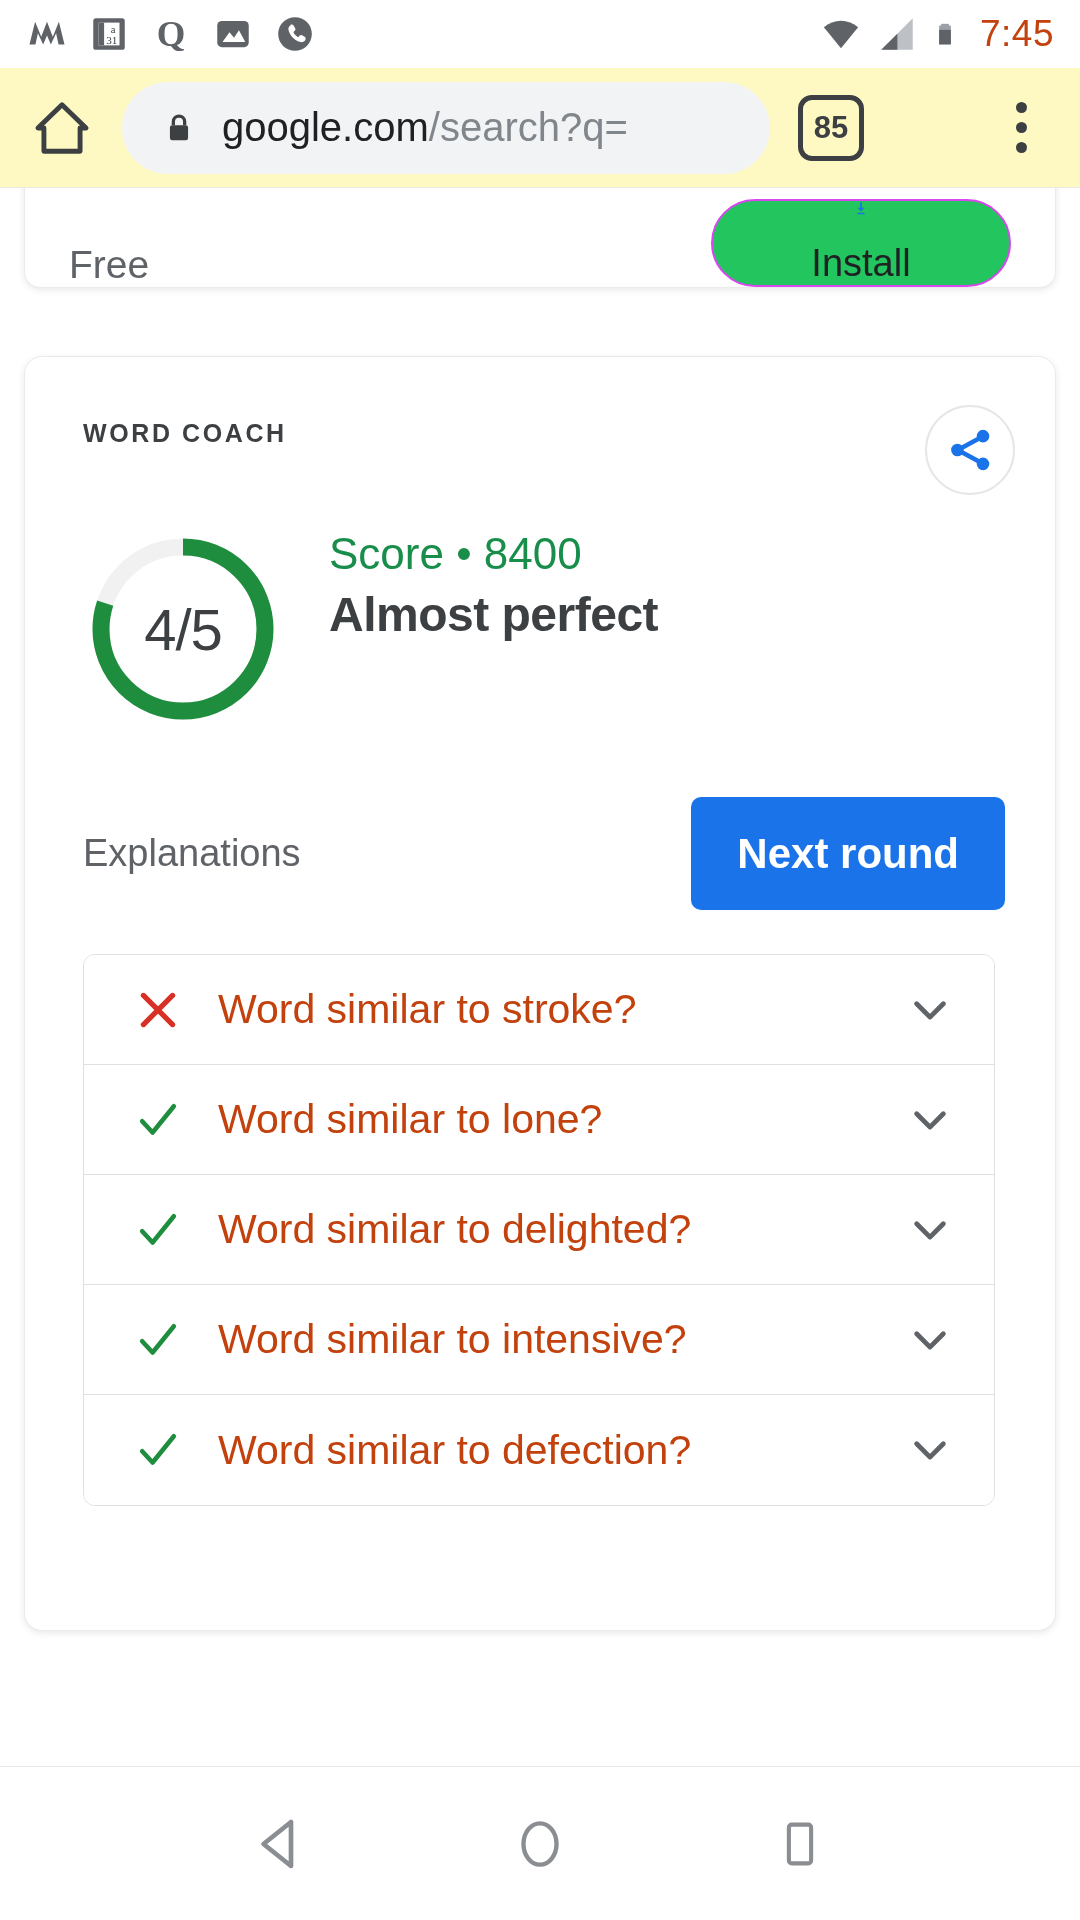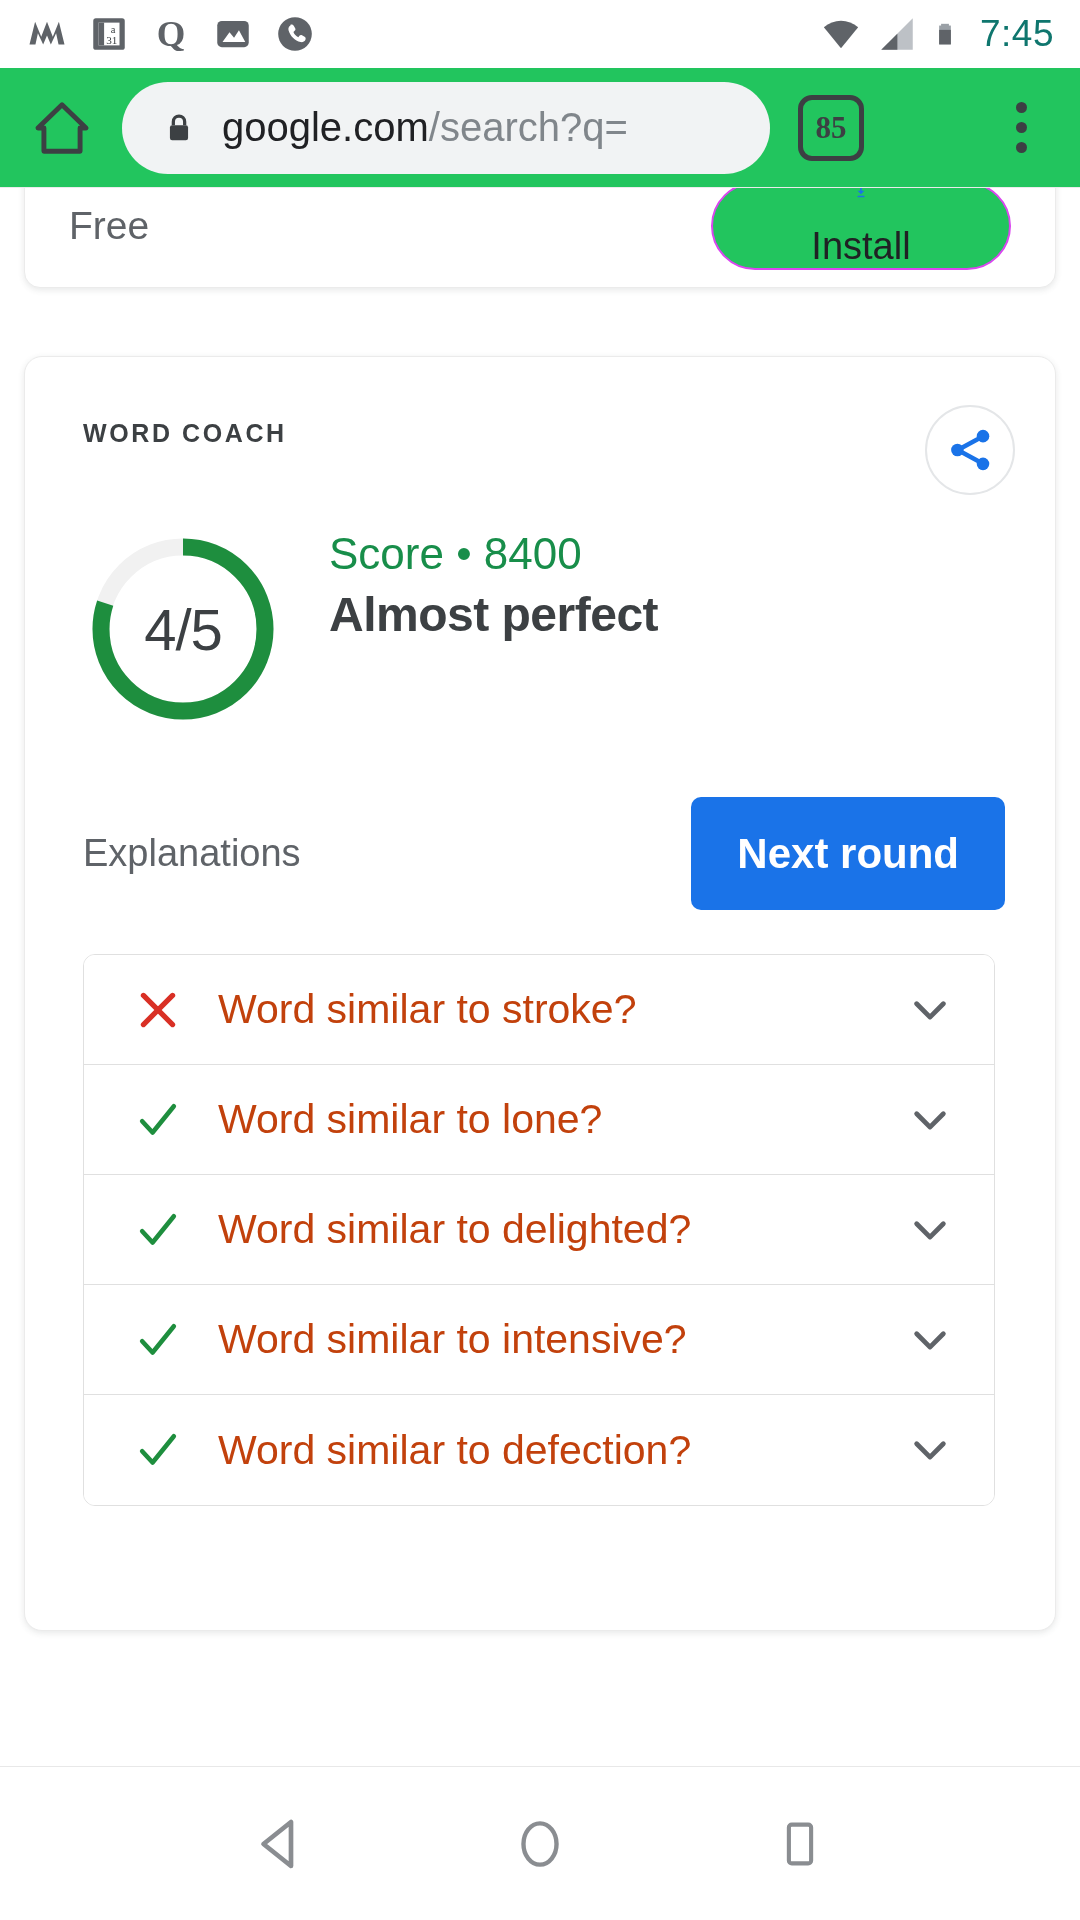--- a/index.html
+++ b/index.html
@@ -14,49 +14,49 @@
   .statusbar{
     position:absolute; top:0; left:0; width:1080px; height:68px;
     background:#ffffff;
     display:flex; align-items:center;
     padding:0 26px;
   }
   .sb-left{ display:flex; align-items:center; gap:20px; }
   .sb-right{ margin-left:auto; display:flex; align-items:center; gap:14px; }
   .sb-ico{ width:42px; height:42px; display:block; }
   .sb-clock{
-    font-size:37px; color:#0f766e; font-weight:400;
+    font-size:37px; color:#c2410c; font-weight:400;
     letter-spacing:0.5px; margin-left:8px;
   }
 
   
   .toolbar{
     position:absolute; top:68px; left:0; width:1080px; height:120px;
-    background:#22c55e;
+    background:#fef9c3;
     display:flex; align-items:center;
     padding:0 24px;
     border-bottom:1px solid #ebebeb;
   }
   .home-btn{ width:76px; height:76px; display:flex; align-items:center; justify-content:center; }
   .omnibox{
     flex:0 0 auto; width:648px; height:92px; margin-left:22px;
     background:#f1f3f4; border-radius:46px;
     display:flex; align-items:center; padding:0 40px;
   }
   .lock-ico{ width:34px; height:40px; flex:0 0 auto; }
   .url{
     margin-left:26px; font-size:40px; color:#202124;
     white-space:nowrap; overflow:hidden;
   }
   .url .path{ color:#80868b; }
   .tabcount{
     margin-left:28px; width:66px; height:66px;
     border:5px solid #3c4043; border-radius:14px;
     display:flex; align-items:center; justify-content:center;
-    font-size:31px; font-weight:700; color:#3c4043;font-family:Liberation Serif, serif;
+    font-size:31px; font-weight:700; color:#3c4043;
   }
   .menu-btn{
     margin-left:auto; width:70px; height:80px;
     display:flex; flex-direction:column; align-items:center; justify-content:center; gap:9px;
   }
   .menu-btn i{ width:11px; height:11px; border-radius:50%; background:#3c4043; display:block; }
 
   
   .page{
     position:absolute; top:188px; left:0; width:1080px; height:1578px;
@@ -68,21 +68,21 @@
     border:1px solid #ebebeb;
     border-radius:16px;
     box-shadow:0 2px 6px rgba(60,64,67,.12);
   }
 
   
   .install-card{
     position:absolute; left:24px; top:-70px; width:1032px; height:170px;
     border-radius:16px;
     padding:0 44px;
-    display:flex; align-items:center;gap:37px;
+    display:flex; align-items:flex-end;gap:37px;
   }
   .free-label{ font-size:39px; color:#5f6368; margin-top:46px; }
   .install-btn{
     margin-left:auto; margin-top:46px;
     height:88px; min-width:300px;
     border:2px solid #d946ef; border-radius:44px;
     background:#22c55e;
     display:flex; align-items:center; justify-content:center; gap:26px;
     padding:0 40px;
     flex-direction:column;

